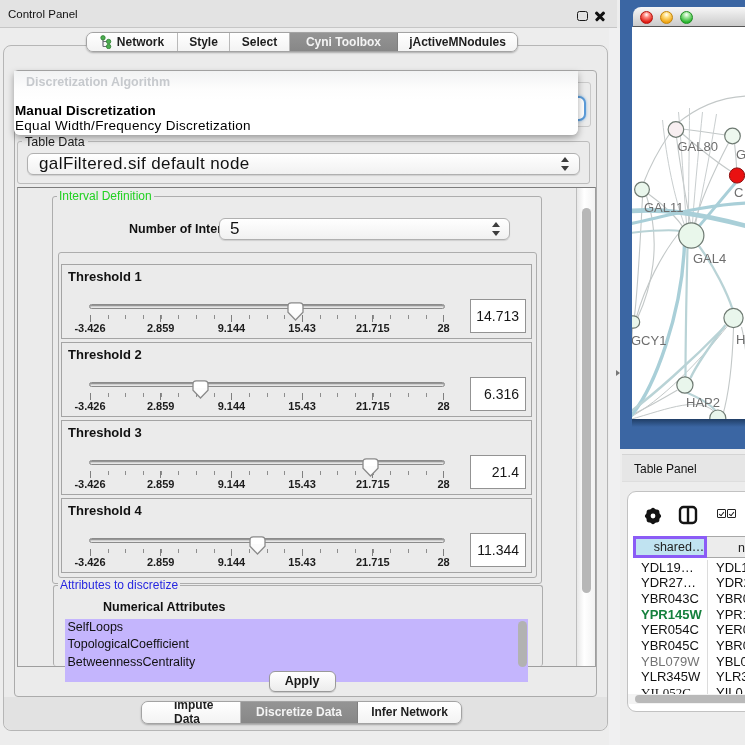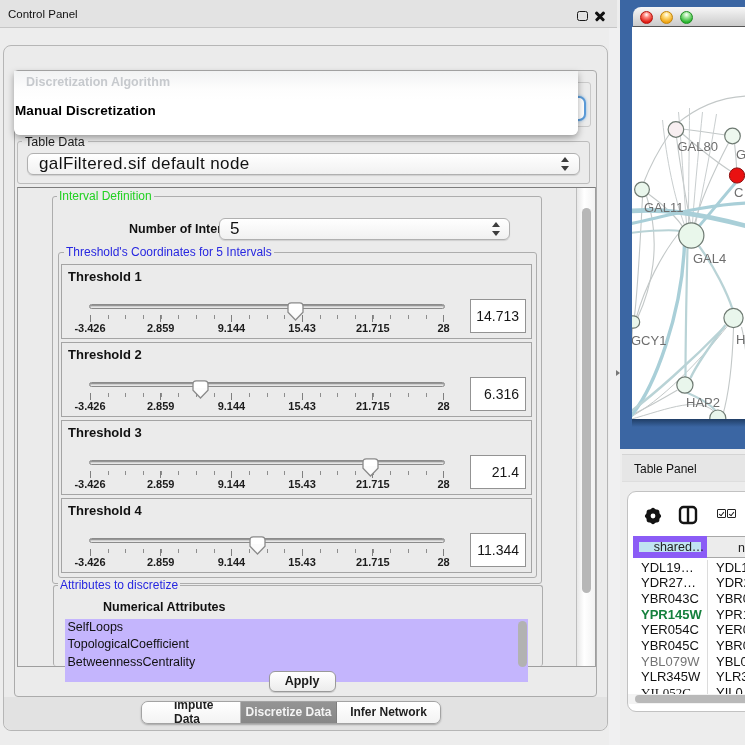--- a/index.html
+++ b/index.html
@@ -34,20 +34,35 @@
 <div class="abs" style="left:0;top:0;width:617px;height:28px;background:#e3e3e3;border-bottom:1px solid #c6c6c6;"></div>
 <div class="abs" style="left:8px;top:8px;font-size:11.5px;color:#111;">Control Panel</div>
 <div class="abs" style="left:577px;top:10.5px;width:10.5px;height:10.5px;border:1.6px solid #1a1a1a;border-radius:2.5px;"></div>
 <div class="abs" style="left:594px;top:10px;width:12px;height:12px;">
       <div class="abs" style="left:0;top:4.6px;width:12px;height:2.6px;background:#111;transform:rotate(45deg);border-radius:1px;"></div>
       <div class="abs" style="left:0;top:4.6px;width:12px;height:2.6px;background:#111;transform:rotate(-45deg);border-radius:1px;"></div>
     </div>
 <div class="abs" style="left:2.5px;top:45px;width:605px;height:686px;background:#ebebeb;border:1px solid #b6b6b6;border-radius:8px;"></div>
 <div class="abs" style="left:3.5px;top:697px;width:603px;height:33px;background:#e2e2e2;border-radius:0 0 8px 8px;"></div>
 <div class="abs" style="left:14px;top:70px;width:583px;height:627px;background:#ebebeb;border:1px solid #ababab;border-radius:4px;"></div>
+<div class="seg" style="left:86px;top:32px;height:19.5px;">
+      <div style="width:91px;">
+        <svg width="12" height="14" viewBox="0 0 12 14" style="margin-right:5px;">
+          <path d="M3 3 L3 11.5 M3 6.5 L8 6.5 M3 11.5 L8 11.5" stroke="#6d6d78" stroke-width="1.2" fill="none"></path>
+          <circle cx="3" cy="2.8" r="2.2" fill="#4caf50" stroke="#2e7d32" stroke-width="0.8"></circle>
+          <circle cx="8.6" cy="6.5" r="2.2" fill="#4caf50" stroke="#2e7d32" stroke-width="0.8"></circle>
+          <circle cx="8.6" cy="11.5" r="2.2" fill="#4caf50" stroke="#2e7d32" stroke-width="0.8"></circle>
+        </svg>
+        <span style="font-size:12px;">Network</span>
+      </div>
+      <div style="width:52px;font-size:12px;">Style</div>
+      <div style="width:60px;font-size:12px;">Select</div>
+      <div class="sel" style="width:108px;font-size:12px;">Cyni Toolbox</div>
+      <div style="width:119px;font-size:12px;">jActiveMNodules</div>
+    </div>
 <div class="grp" style="left:20px;top:82px;width:571px;height:45px;border-color:#c9c9c9;"></div>
 <div class="abs" style="left:28px;top:96px;width:558px;height:25px;border-radius:7px;background:#fff;border:2.5px solid #5b9bd8;box-shadow:0 0 3px #7fb3e3;"></div>
 <div class="grp" style="left:16.5px;top:141px;width:573px;height:43px;border-color:#bcbcbc;"></div>
 <div class="abs" style="left:22px;top:135px;font-size:12.5px;color:#1a1a1a;background:#ebebeb;padding:0 3px;">Table Data</div>
 <div class="combo" style="left:27px;top:153px;width:553px;height:22px;">
       <div class="txt">galFiltered.sif default node</div>
       <div class="arr up" style="right:10px;top:3px;"></div>
       <div class="arr dn" style="right:10px;bottom:3px;"></div>
     </div>
 <div class="abs" style="left:17px;top:187px;width:579px;height:480px;background:#ebebeb;border:1px solid #9e9e9e;border-top-color:#7c7c7c;"></div>
@@ -55,21 +70,20 @@
 <div class="abs" style="left:581.5px;top:208px;width:9.5px;height:385px;background:#b7b7b7;border-radius:5px;"></div>
 <div class="grp" style="left:52px;top:196px;width:490px;height:388px;border-color:#adadad;"></div>
 <div class="grplbl" style="left:57px;top:190px;color:#21d121;">Interval Definition</div>
 <div class="abs blbl" style="left:85px;top:222px;">Number of Intervals</div>
 <div class="combo" style="left:219px;top:218px;width:291px;height:22px;">
       <div class="txt" style="left:10px;">5</div>
       <div class="arr up" style="right:9px;top:3px;"></div>
       <div class="arr dn" style="right:9px;bottom:3px;"></div>
     </div>
 <div class="grp" style="left:58px;top:252px;width:479px;height:326px;border-color:#adadad;"></div>
-<div class="grplbl" style="left:64px;top:246px;color:#2727e0;">Threshold's Coordinates for 5 Intervals</div>
 <div class="tpanel" style="left:61px;top:264.0px;width:471px;height:75px;"></div>
 <div class="abs" style="left:68px;top:269.0px;font-size:13px;font-weight:bold;color:#111;">Threshold 1</div>
 <div class="track" style="left:89.0px;top:304.0px;width:355.5px;"></div>
 <div class="ticks" style="left:89.5px;top:315.0px;width:355.5px;"></div>
 <div class="mtick" style="left:89.5px;top:315.0px;"></div>
 <div class="mtick" style="left:160.2px;top:315.0px;"></div>
 <div class="mtick" style="left:230.9px;top:315.0px;"></div>
 <div class="mtick" style="left:301.6px;top:315.0px;"></div>
 <div class="mtick" style="left:372.3px;top:315.0px;"></div>
 <div class="mtick" style="left:443.0px;top:315.0px;"></div>
@@ -154,24 +168,25 @@
 <div class="grp" style="left:53px;top:585px;width:489.5px;height:81px;border-bottom:none;border-color:#adadad;"></div>
 <div class="grplbl" style="left:58px;top:579px;color:#2727e0;">Attributes to discretize</div>
 <div class="abs blbl" style="left:59px;top:600px;">Numerical Attributes</div>
 <div class="abs" style="left:64.5px;top:619px;width:463.5px;height:63px;background:#c4b5fd;overflow:hidden;">
       <div style="font-size:12.5px;color:#111;padding-left:3px;line-height:17.4px;">SelfLoops<br>TopologicalCoefficient<br>BetweennessCentrality</div>
     </div>
 <div class="abs" style="left:518px;top:621px;width:8.5px;height:45.5px;background:#b2b2b2;border-radius:4.5px;"></div>
 <div class="abs" style="left:14px;top:71px;width:564px;height:64px;background:linear-gradient(#f1f2f3,#fdfdfd 28%,#ffffff 45%);border-radius:0 0 6px 6px;box-shadow:0 3px 7px rgba(0,0,0,0.35);"></div>
 <div class="abs" style="left:26px;top:75px;font-size:12.5px;font-weight:bold;color:#c6c9cd;">Discretization Algorithm</div>
 <div class="abs" style="left:15px;top:103px;font-size:13.5px;font-weight:bold;letter-spacing:0.1px;color:#000;">Manual Discretization</div>
+<div class="abs" style="left:15px;top:117.5px;font-size:13.5px;letter-spacing:0.3px;color:#000;">Equal Width/Frequency Discretization</div>
 <div class="abs" style="left:268.5px;top:671px;width:67px;height:20.5px;border:1px solid #9a9a9a;border-radius:6px;background:linear-gradient(#ffffff,#ececec);box-shadow:0 1px 1px rgba(0,0,0,0.15);display:flex;align-items:center;justify-content:center;font-size:12.5px;font-weight:bold;color:#1a1a1a;">Apply</div>
 <div class="seg" style="left:141px;top:700.5px;height:23px;">
       <div style="width:99px;font-size:12px;padding-left:32px;">Impute Data</div>
-      <div class="sel" style="width:96px;font-size:12px;">Discretize Data</div>
+      <div class="sel" style="width:117px;font-size:12px;">Discretize Data</div>
       <div style="width:103px;font-size:12px;">Infer Network</div>
     </div>
 <div class="abs" style="left:608.5px;top:28px;width:11.5px;height:717px;background:#f0f0f1;"></div>
 <div class="abs" style="left:615.5px;top:370px;width:0;height:0;border-top:3px solid transparent;border-bottom:3px solid transparent;border-left:4px solid #777;"></div>
 <div class="abs" style="left:620px;top:0;width:125px;height:449px;background:#3b66a3;"></div>
 <div class="abs" style="left:633px;top:7px;width:112px;height:20px;background:linear-gradient(#f7f7f7,#cbcbcb);border-bottom:1px solid #555;border-radius:8px 0 0 0;"></div>
 <div class="abs" style="left:640.0px;top:10.5px;width:13px;height:13px;border-radius:50%;background:radial-gradient(circle at 50% 25%,rgba(255,255,255,0.95) 0%,#ff8a80 28%,#e01a12 75%);border:1px solid #b5140d;"></div>
 <div class="abs" style="left:660.0px;top:10.5px;width:13px;height:13px;border-radius:50%;background:radial-gradient(circle at 50% 25%,rgba(255,255,255,0.95) 0%,#ffe082 28%,#f0a412 75%);border:1px solid #c28409;"></div>
 <div class="abs" style="left:680.0px;top:10.5px;width:13px;height:13px;border-radius:50%;background:radial-gradient(circle at 50% 25%,rgba(255,255,255,0.95) 0%,#a5e8a0 28%,#28b52e 75%);border:1px solid #1d8c22;"></div>
 <div class="abs" style="left:631.5px;top:27px;width:113.5px;height:392px;background:#fff;overflow:hidden;">
@@ -241,21 +256,21 @@
 <svg class="abs" width="20" height="20" style="left:678px;top:505px;" viewBox="0 0 20 20">
       <rect x="2" y="2" width="16" height="16" rx="3.5" fill="none" stroke="#141414" stroke-width="2.4"></rect>
       <line x1="10" y1="2" x2="10" y2="18" stroke="#141414" stroke-width="2.4"></line>
     </svg>
 <div class="abs" style="left:716.5px;top:509px;width:9px;height:9px;border:1.5px solid #222;border-radius:1px;">
       <div class="abs" style="left:1px;top:1.5px;width:5px;height:2.8px;border-left:1.6px solid #222;border-bottom:1.6px solid #222;transform:rotate(-50deg);"></div>
     </div>
 <div class="abs" style="left:727px;top:509px;width:9px;height:9px;border:1.5px solid #222;border-radius:1px;">
       <div class="abs" style="left:1px;top:1.5px;width:5px;height:2.8px;border-left:1.6px solid #222;border-bottom:1.6px solid #222;transform:rotate(-50deg);"></div>
     </div>
-<div class="abs" style="left:633px;top:535.5px;width:74px;height:22.5px;background:#c0e3f1;border:6px solid #8b5cf6;display:flex;align-items:center;justify-content:center;font-size:12.5px;color:#222;padding-left:18px;">shared…</div>
+<div class="abs" style="left:633px;top:535.5px;width:74px;height:22.5px;background:#c0e3f1;border:3px solid #8b5cf6;display:flex;align-items:center;justify-content:center;font-size:12.5px;color:#222;padding-left:18px;">shared…</div>
 <div class="abs" style="left:707px;top:535.5px;width:40px;height:22.5px;background:#ececec;border:1px solid #a8a8a8;border-left:none;"></div>
 <div class="abs" style="left:738px;top:541px;font-size:12.5px;color:#222;">n</div>
 <div class="abs" style="left:628px;top:559.5px;width:117px;height:134.5px;overflow:hidden;background:#fff;">
 <div class="abs" style="left:13px;top:0.0px;font-size:13px;color:#111;line-height:15.7px;">YDL19…</div>
 <div class="abs" style="left:88px;top:0.0px;font-size:13px;color:#111;line-height:15.7px;">YDL1</div>
 <div class="abs" style="left:13px;top:15.7px;font-size:13px;color:#111;line-height:15.7px;">YDR27…</div>
 <div class="abs" style="left:88px;top:15.7px;font-size:13px;color:#111;line-height:15.7px;">YDR2</div>
 <div class="abs" style="left:13px;top:31.4px;font-size:13px;color:#111;line-height:15.7px;">YBR043C</div>
 <div class="abs" style="left:88px;top:31.4px;font-size:13px;color:#111;line-height:15.7px;">YBR0</div>
 <div class="abs" style="left:13px;top:47.1px;font-size:13px;color:#15803d;line-height:15.7px;font-weight:bold;">YPR145W</div>

